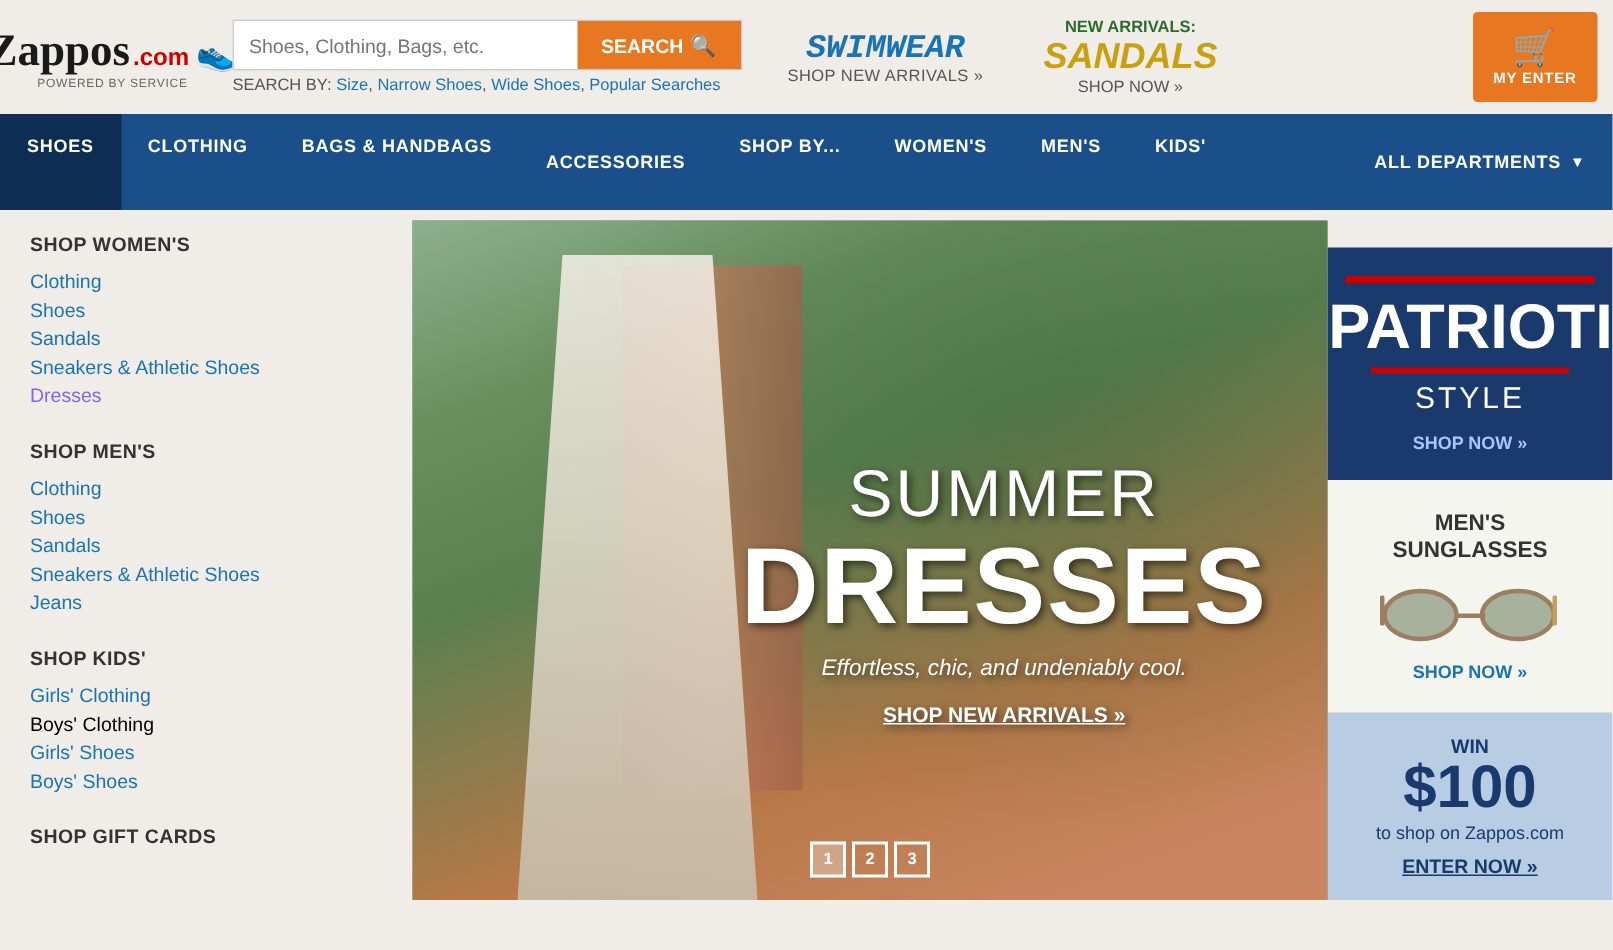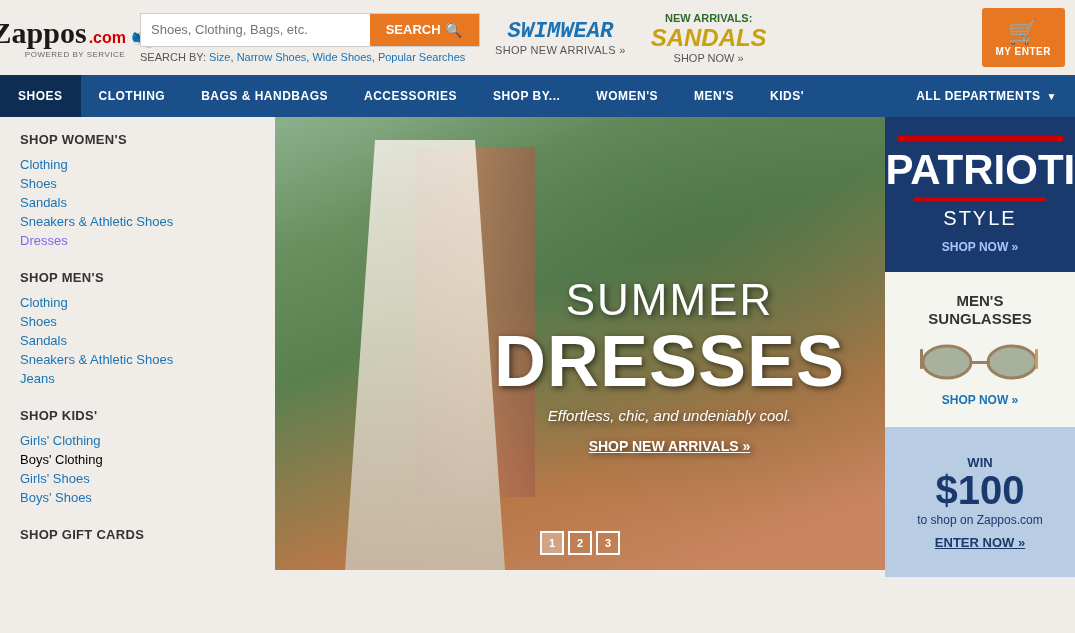--- a/index.html
+++ b/index.html
@@ -1,19 +1,19 @@
 <!DOCTYPE html>
 <html><head>
   <meta charset="utf-8">
   <style>
     * { margin: 0; padding: 0; box-sizing: border-box; }
     body { font-family: Arial, sans-serif; background: #f0ede8; font-size: 13px; width: 1075px; }
 
     
-    #header { background: #f0ede8; padding: 8px 10px; display: flex; align-items: center; }
+    #header { background: #f0ede8; padding: 8px 10px; display: flex; align-items: center; gap: 15px; }
     #logo { display: flex; flex-direction: column; align-items: center; width: 130px; }
     #logo-zappos { font-size: 28px; font-weight: bold; color: #1a1a1a; font-family: Georgia, serif; }
 
     #search-area { flex: 0 0 340px; }
     #search-box { display: flex; border: 1px solid #ccc; background: white; }
     #search-input { flex: 1; border: none; padding: 8px 10px; font-size: 13px; color: #aaa; outline: none; }
     #search-button { background: #e87722; color: white; border: none; padding: 8px 16px; cursor: pointer; font-weight: bold; font-size: 13px; display: flex; align-items: center; gap: 5px; }
     #search-by { font-size: 11px; color: #555; margin-top: 4px; }
     #search-by a { color: #1a73b4; text-decoration: none; }
 
@@ -23,21 +23,21 @@
 
     #cart-area { margin-left: auto; }
     #cart-button { background: #e87722; border: none; padding: 8px 14px; cursor: pointer; display: flex; flex-direction: column; align-items: center; border-radius: 3px; min-width: 70px; }
 
     
     #navbar { background: #1a4f8a; display: flex; }
     .nav-item { padding: 14px 18px; color: white; font-size: 12px; font-weight: bold; text-transform: uppercase; cursor: pointer; letter-spacing: 0.5px; white-space: nowrap; }
     .nav-item.active { background: #0d2d52; }
 
     
-    #main { display: flex; gap: 0; }
+    #main { display: flex; gap: 0; align-items: flex-end; }
 
     
     #sidebar { width: 280px; flex-shrink: 0; padding: 15px 20px; background: #f0ede8; }
     .shop-section { margin-bottom: 20px; }
 
     
     #hero-area { flex: 1; position: relative; overflow: hidden; min-height: 453px; background: #5a7a5a; }
 
     
     #right-sidebar { width: 195px; flex-shrink: 0; display: flex; flex-direction: column; gap: 0; }
@@ -88,21 +88,21 @@
       <span style="font-size:24px;color:white;">🛒</span>
       <span style="font-size:10px;color:white;font-weight:bold;letter-spacing:0.5px;">MY ENTER</span>
     </button>
   </div>
 </div>
 
 <div id="navbar" style="background:#1a4f8a;display:flex;">
   <div class="nav-item active" style="padding:14px 18px;color:white;font-size:12px;font-weight:bold;text-transform:uppercase;cursor:pointer;letter-spacing:0.5px;white-space:nowrap;background:#0d2d52;">SHOES</div>
   <div class="nav-item" style="padding:14px 18px;color:white;font-size:12px;font-weight:bold;text-transform:uppercase;cursor:pointer;letter-spacing:0.5px;white-space:nowrap;">CLOTHING</div>
   <div class="nav-item" style="padding:14px 18px;color:white;font-size:12px;font-weight:bold;text-transform:uppercase;cursor:pointer;letter-spacing:0.5px;white-space:nowrap;">BAGS &amp; HANDBAGS</div>
-  <div class="nav-item" style="padding:14px 18px;color:white;font-size:12px;font-weight:bold;text-transform:uppercase;cursor:pointer;letter-spacing:0.5px;white-space:nowrap;">ACCESSORIES</div>
+  <div class="nav-item" style="padding:25px 18px;color:white;font-size:12px;font-weight:bold;text-transform:uppercase;cursor:pointer;letter-spacing:0.5px;white-space:nowrap;">ACCESSORIES</div>
   <div class="nav-item" style="padding:14px 18px;color:white;font-size:12px;font-weight:bold;text-transform:uppercase;cursor:pointer;letter-spacing:0.5px;white-space:nowrap;">SHOP BY...</div>
   <div class="nav-item" style="padding:14px 18px;color:white;font-size:12px;font-weight:bold;text-transform:uppercase;cursor:pointer;letter-spacing:0.5px;white-space:nowrap;">WOMEN'S</div>
   <div class="nav-item" style="padding:14px 18px;color:white;font-size:12px;font-weight:bold;text-transform:uppercase;cursor:pointer;letter-spacing:0.5px;white-space:nowrap;">MEN'S</div>
   <div class="nav-item" style="padding:14px 18px;color:white;font-size:12px;font-weight:bold;text-transform:uppercase;cursor:pointer;letter-spacing:0.5px;white-space:nowrap;">KIDS'</div>
   <div class="nav-item" style="padding:14px 18px;color:white;font-size:12px;font-weight:bold;text-transform:uppercase;cursor:pointer;letter-spacing:0.5px;white-space:nowrap;margin-left:auto;background:#1a4f8a;display:flex;align-items:center;gap:6px;">ALL DEPARTMENTS <span style="font-size:10px;">▼</span></div>
 </div>
 
 <div id="main" style="display:flex;">
 
   <div id="sidebar" style="width:275px;flex-shrink:0;padding:15px 20px;background:#f0ede8;">

